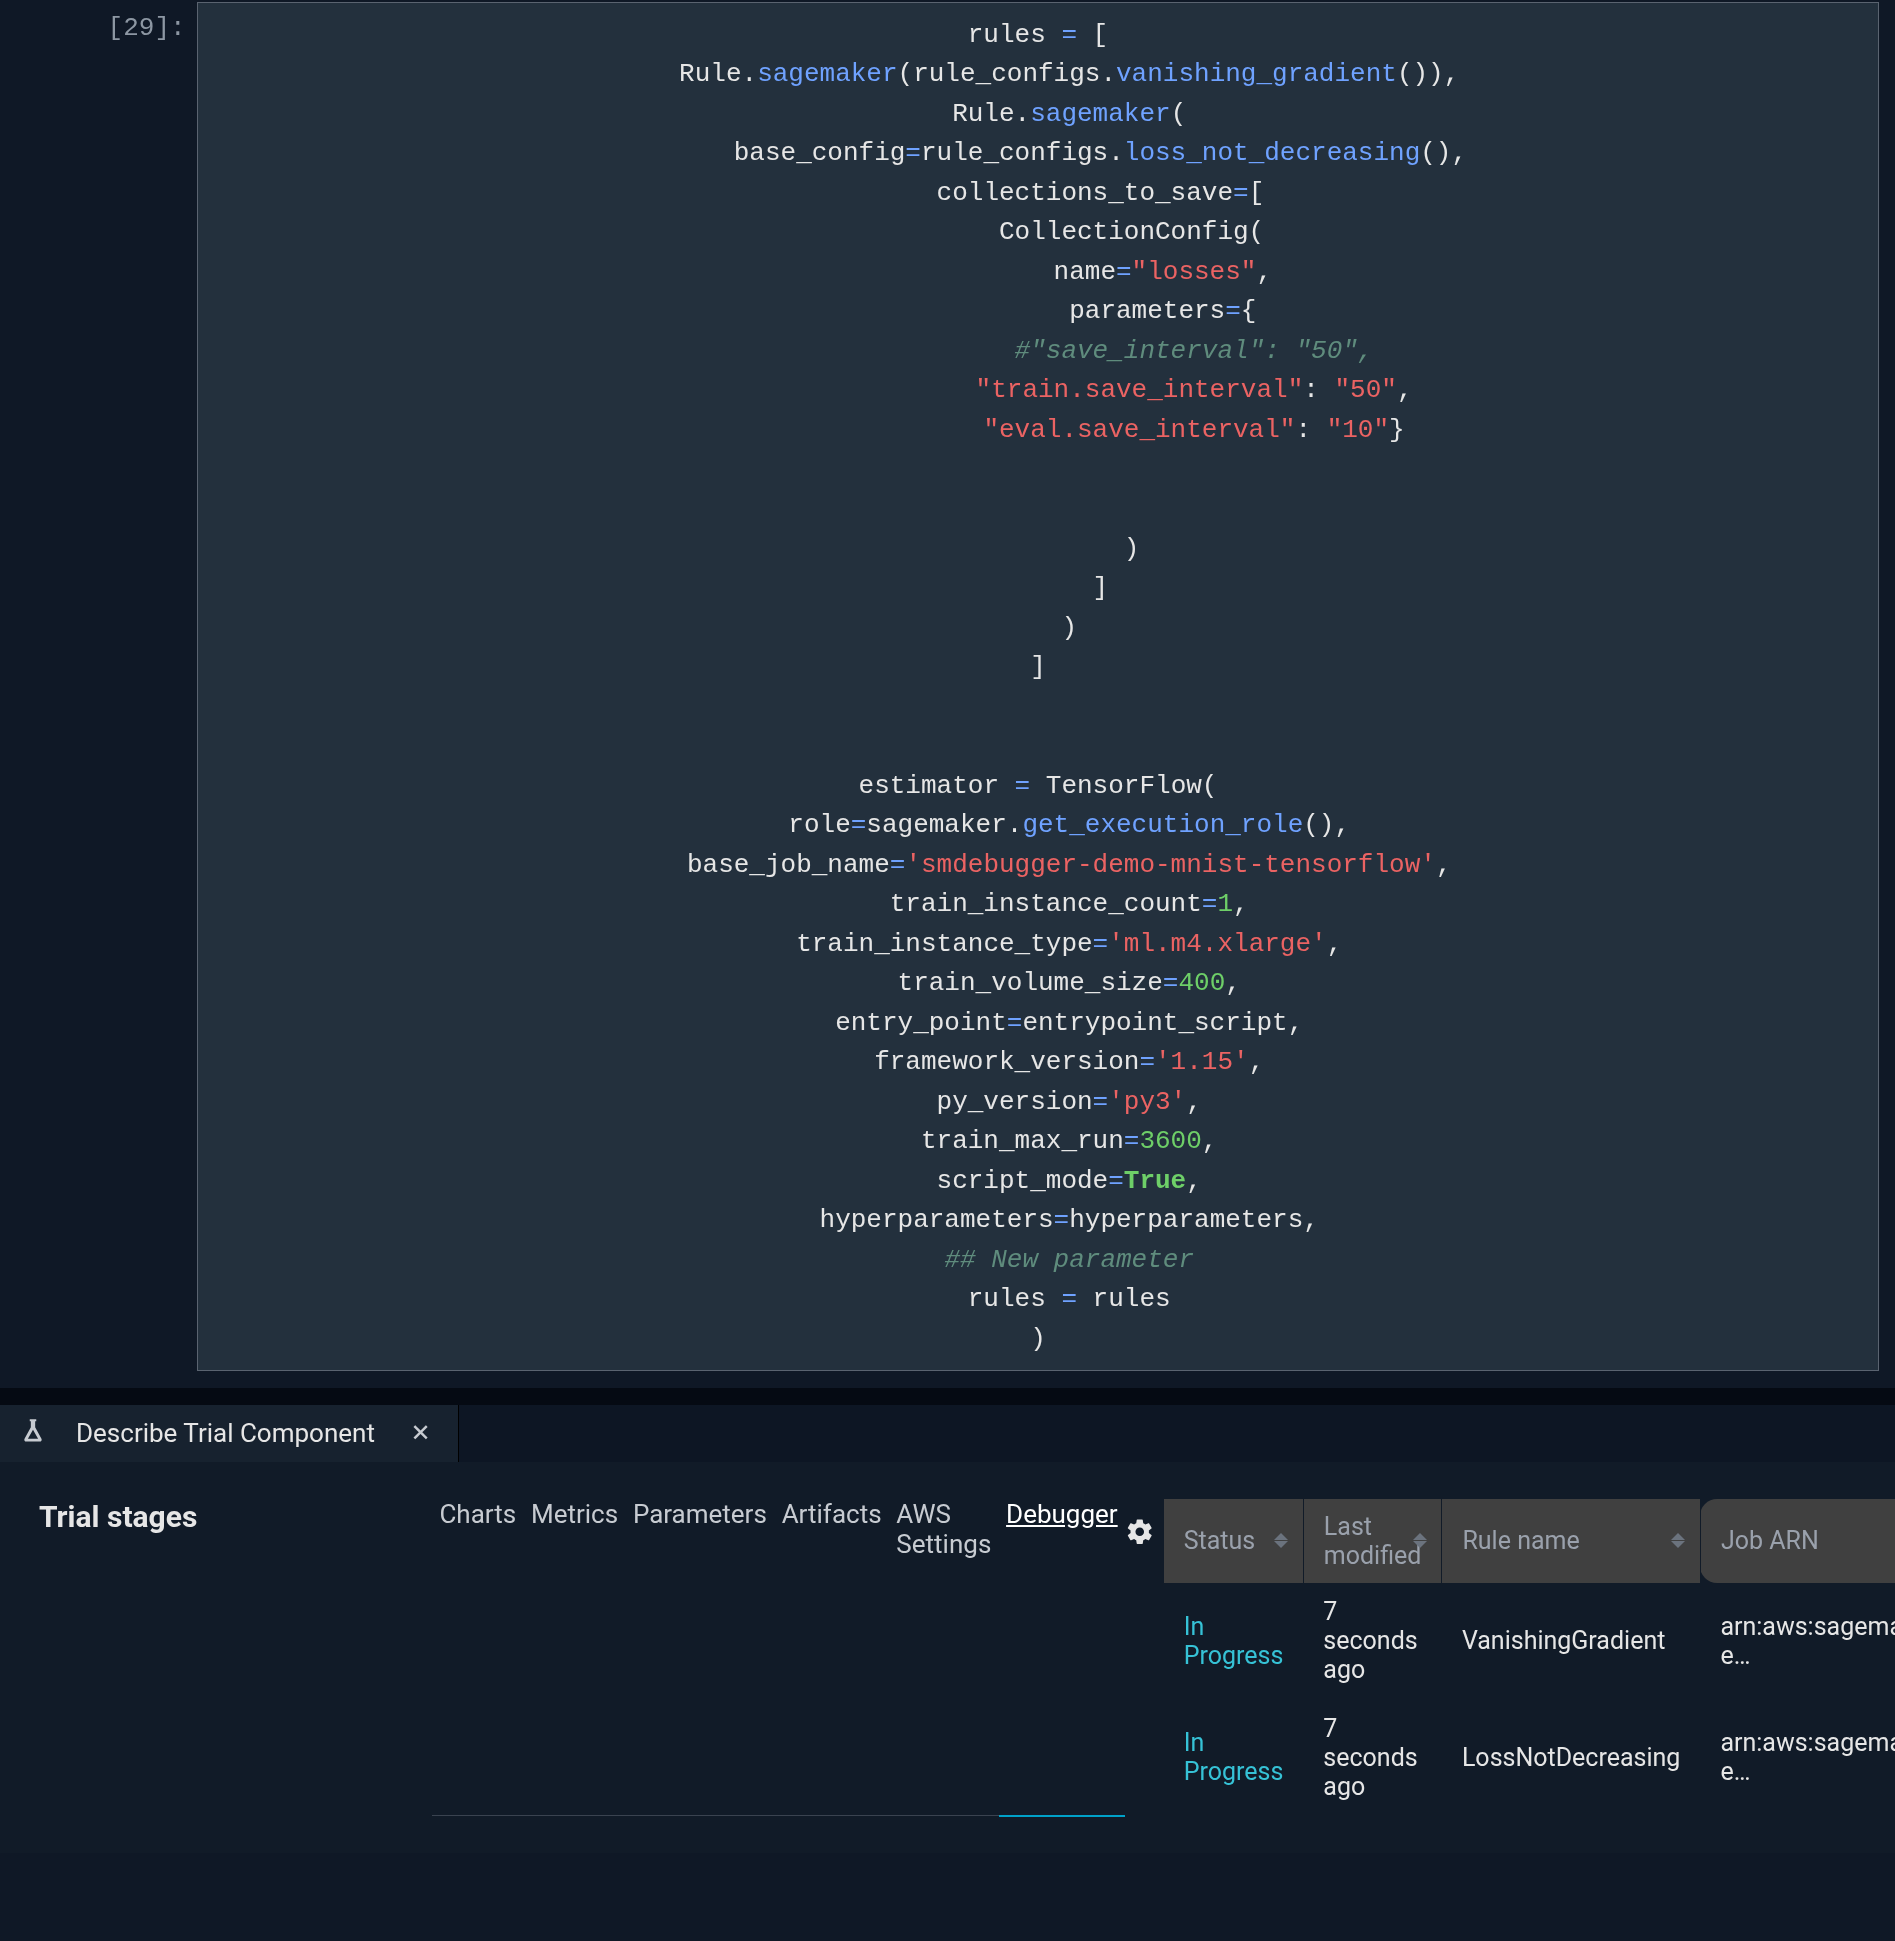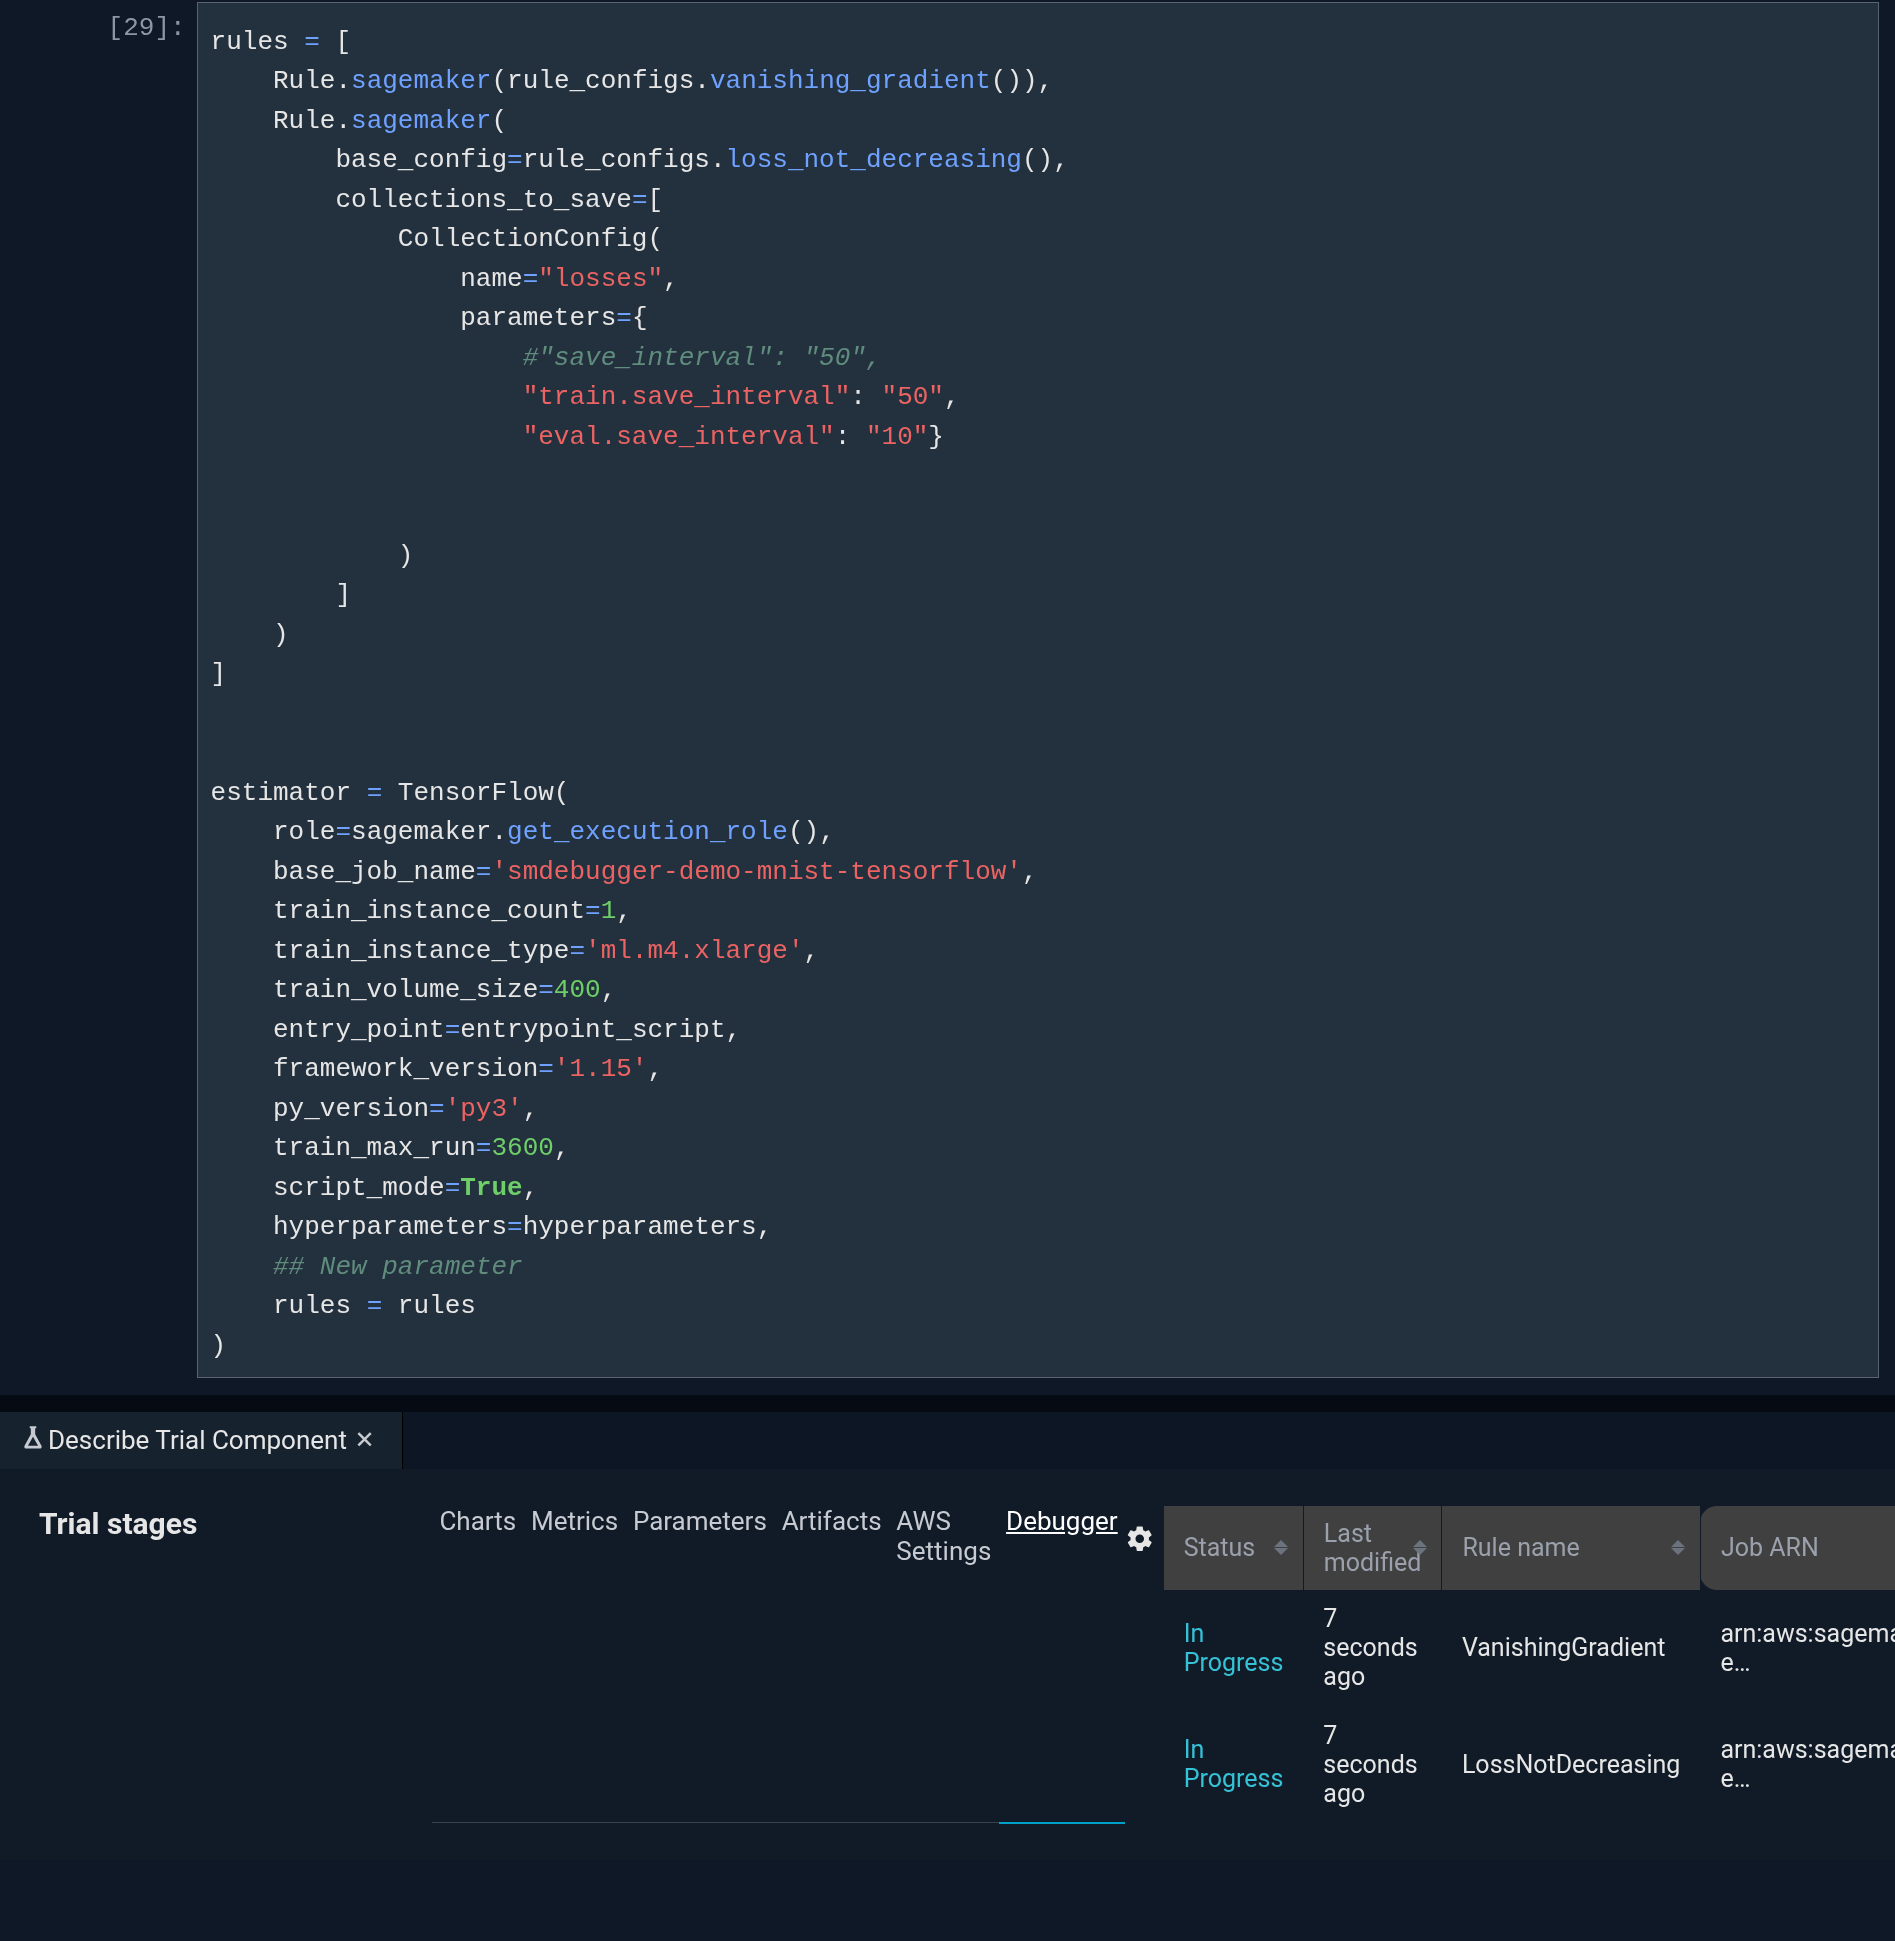--- a/index.html
+++ b/index.html
@@ -44,26 +44,27 @@
     padding:11px 11px 0 0;
     text-align:right;
     color:var(--text-prompt);
     font-family:"SFMono-Regular",Consolas,"Liberation Mono",Menlo,monospace;
     font-size:26px;
   }
   .code-area{
     flex:1;
     background:var(--bg-cell);
     border:0.9px solid var(--border-cell);
-    padding:20px 13px 11px 13px;
+    padding:13px 13px 11px 13px;
     font-family:"SFMono-Regular",Consolas,"Liberation Mono",Menlo,monospace;
     font-size:26px;
     line-height:1.52;
     white-space:pre;
     overflow-x:auto;
+    text-align:center;
   }
   .tok-fn{color:var(--accent-blue);}
   .tok-op{color:var(--accent-blue);}
   .tok-str{color:var(--token-string);}
   .tok-num{color:var(--token-number);}
   .tok-bool{color:var(--token-bool);font-weight:600;}
   .tok-cm{color:var(--token-comment);font-style:italic;}
 
   
   .divider{
@@ -74,21 +75,21 @@
   
   .tabbar{
     height:57px;
     background:var(--bg-tab);
     display:flex;
     align-items:stretch;
   }
   .tab{
     display:flex;
     align-items:center;
-    gap:2px;
+    gap:30px;
     padding:0 22px 0 20px;
     background:#17222f;
     border-right:0.9px solid #000;
     font-size:26px;
     cursor:pointer;
   }
   .tab svg{width:26px;height:28px;fill:#c7cbd1;}
   .tab-close{
     font-size:24px;color:#c7cbd1;padding:5.5px;cursor:pointer;
   }

